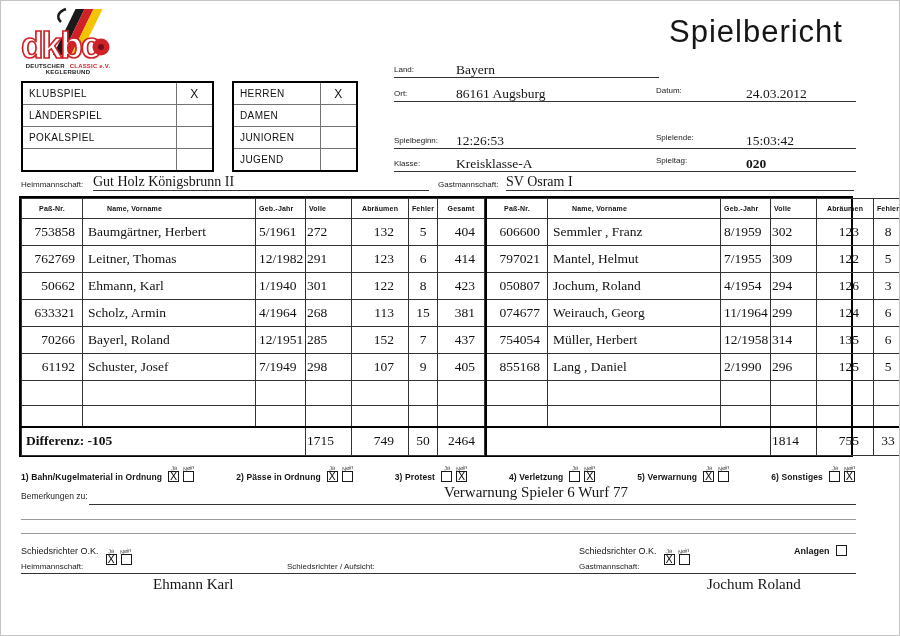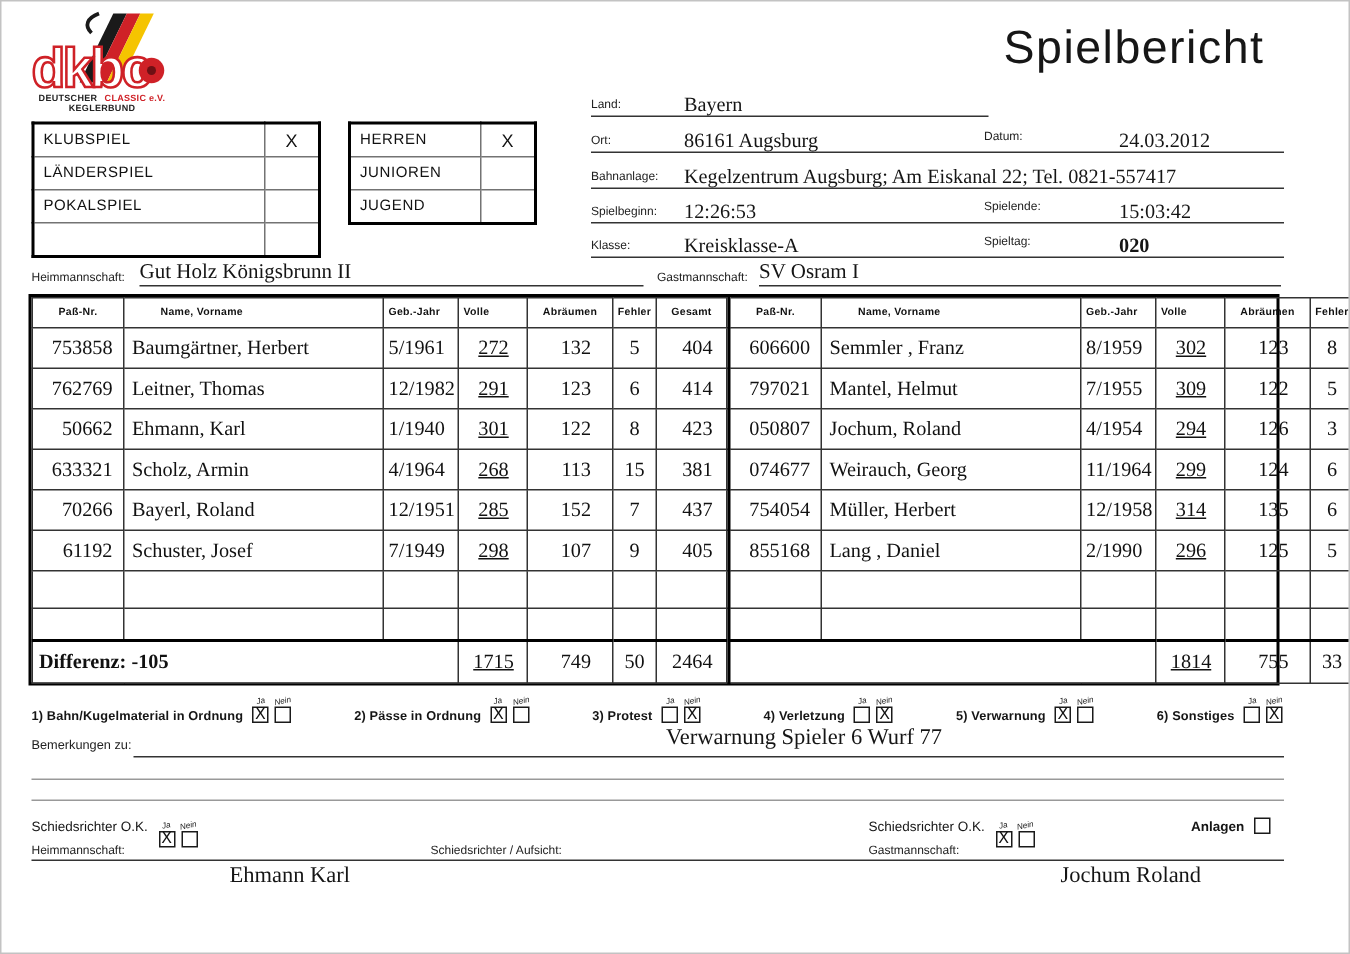--- a/index.html
+++ b/index.html
@@ -45,21 +45,21 @@
   .scorewrap td{font-family:"Liberation Serif",serif;font-size:13.5px;color:#111;}
   .scorewrap tr{height:27px;}
   .scorewrap tr.hdr{height:20px;}
   .scorewrap tr.e1{height:25px;} .scorewrap tr.e2{height:21px;}
   .scorewrap tr.totals{height:29px;}
   .scorewrap tr.totals td{border-top:2px solid #000;}
   .c0{width:58px;} .c1{width:147px;} .c2{width:45px;} .c3{width:41px;} .c4{width:54px;} .c5{width:26px;} .c6{width:44px;}
   td.c0{text-align:right;padding-right:7px;}
   td.c1{text-align:left;padding-left:5px;}
   td.c2{text-align:left;padding-left:3px;}
-  td.c3{text-align:center;padding-right:0;text-decoration:underline;}
+  td.c3{text-align:left;padding-right:0;}
   td.c4{text-align:right;padding-right:14px;}
   td.c5{text-align:center;}
   td.c6{text-align:right;padding-right:9px;}
   th.c0{text-align:center;}
   th.c1{text-align:left;padding-left:24px;}
   th.c2,th.c3{text-align:left;padding-left:3px;}
   th.c4,th.c5,th.c6{text-align:center;}
   td.tlabel{font-weight:bold;text-align:left;padding-left:4px;font-size:13.5px;}
 
   
@@ -127,43 +127,43 @@
   </tbody>
     </table>
 
   <table class="minitable" style="left:231px;top:80px;width:126px;">
     <tbody>
         <tr>
           <td class="ml">HERREN</td>
           <td class="mx">X</td>
         </tr>
     <tr>
+          <td class="ml">DAMEN</td>
+          <td class="mx"></td>
+        </tr>
+    <tr>
           <td class="ml">JUNIOREN</td>
           <td class="mx"></td>
         </tr>
     <tr>
           <td class="ml">JUGEND</td>
           <td class="mx"></td>
         </tr>
   </tbody>
     </table>
 
   <div class="irow" style="top:57px;width:265px;">
     <span class="flab">Land:</span>
     <span class="fval">Bayern</span>
   </div>
   <div class="irow" style="top:81px;width:462px;">
     <span class="flab">Ort:</span>
     <span class="fval">86161 Augsburg</span>
     <span class="flab f2l">Datum:</span>
     <span class="fval f2v">24.03.2012</span>
-  </div>
-  <div class="irow" style="top:105px;width:462px;">
-    <span class="flab">Bahnanlage:</span>
-    <span class="fval">Kegelzentrum Augsburg; Am Eiskanal 22; Tel. 0821-557417</span>
   </div>
   <div class="irow" style="top:128px;width:462px;">
     <span class="flab">Spielbeginn:</span>
     <span class="fval">12:26:53</span>
     <span class="flab f2l">Spielende:</span>
     <span class="fval f2v">15:03:42</span>
   </div>
   <div class="irow" style="top:151px;width:462px;">
     <span class="flab">Klasse:</span>
     <span class="fval">Kreisklasse-A</span>

